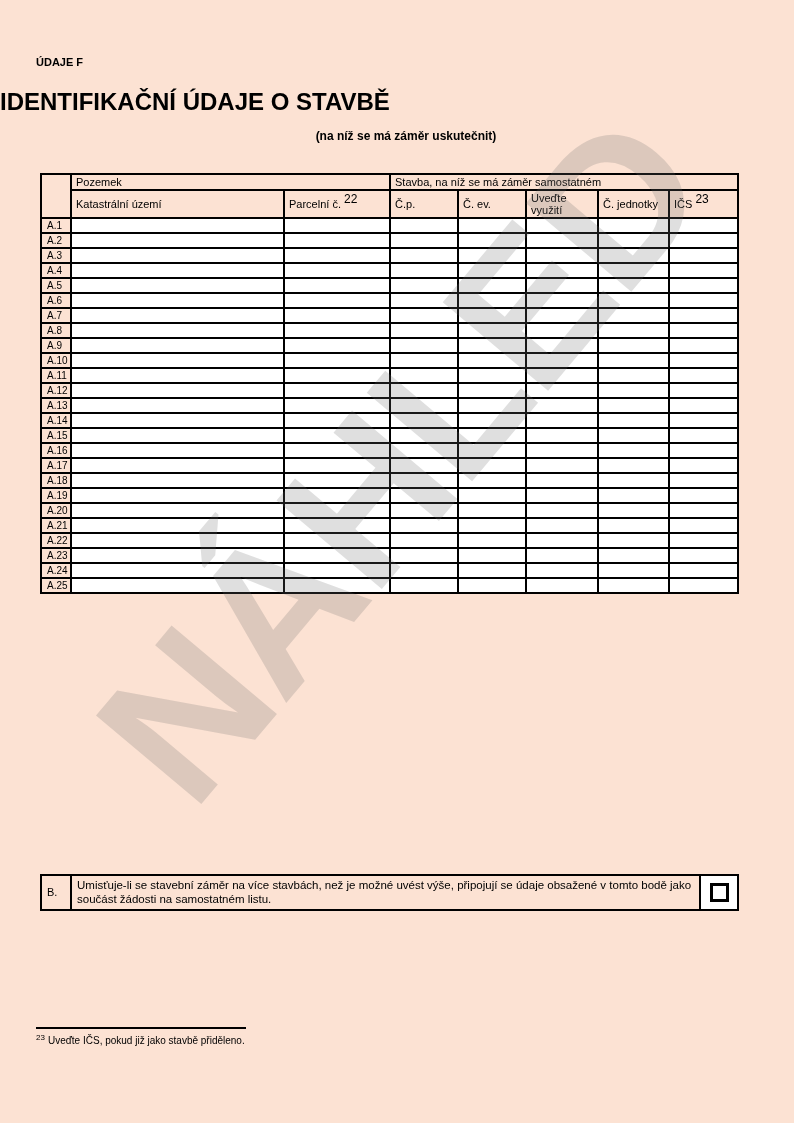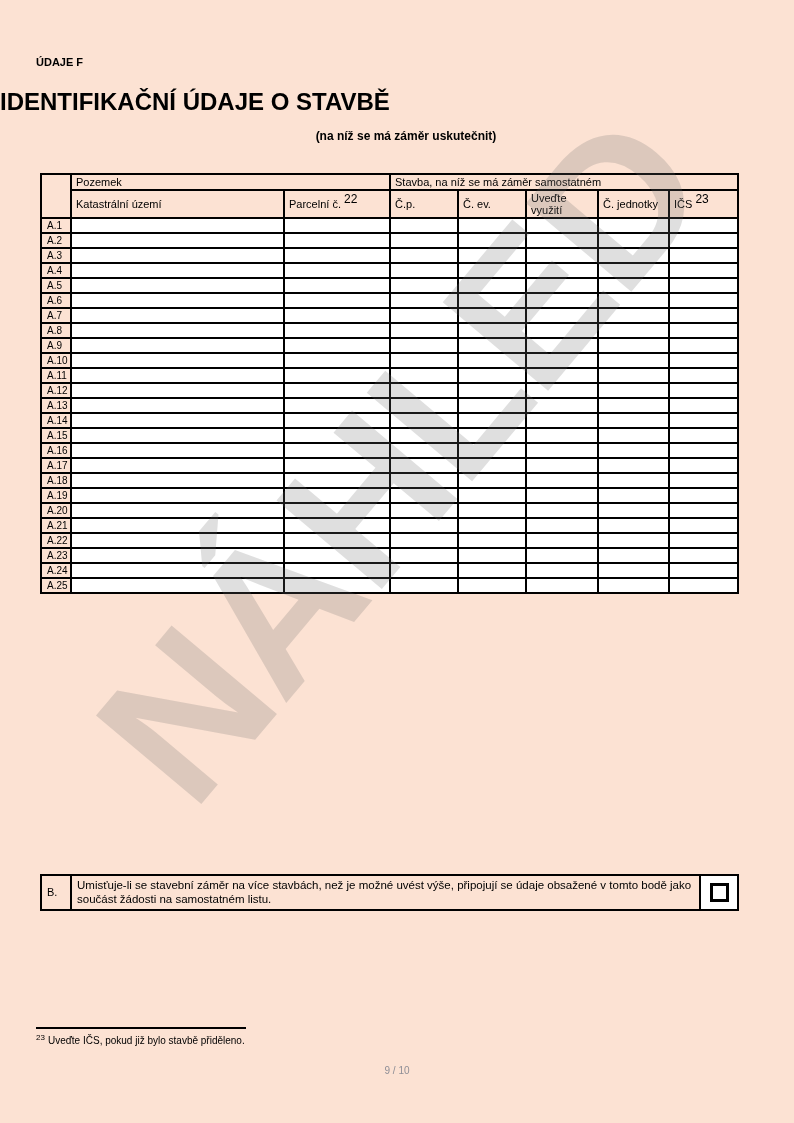--- a/index.html
+++ b/index.html
@@ -406,17 +406,16 @@
       <td class="b-label">B.</td>
       <td class="b-text">Umisťuje-li se stavební záměr na více stavbách, než je možné uvést výše, připojují se údaje obsažené v tomto bodě jako součást žádosti na samostatném listu.</td>
       <td class="b-check-cell">
         <div class="checkbox"></div>
       </td>
     </tr>
   </tbody>
     </table>
 
   <div class="footnote-rule"></div>
-  <div class="footnote"><sup>23</sup><span>Uveďte IČS, pokud již bylo stavbě přiděleno.</span></div>
-
-  <div class="page-number">9 / 10</div>
+  <div class="footnote"><sup>23</sup><span>Uveďte IČS, pokud již jako stavbě přiděleno.</span></div>
+
 
 </div>
 
 </body></html>

